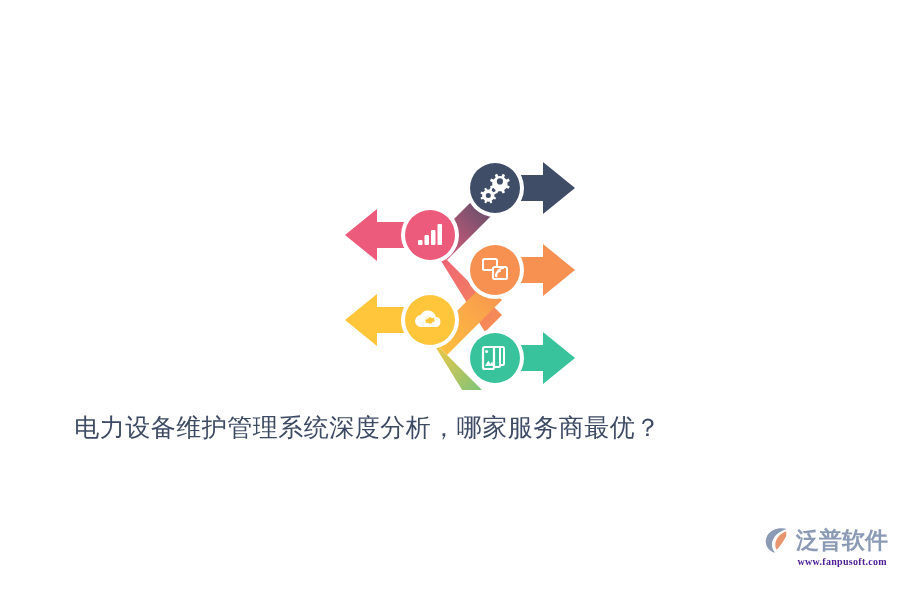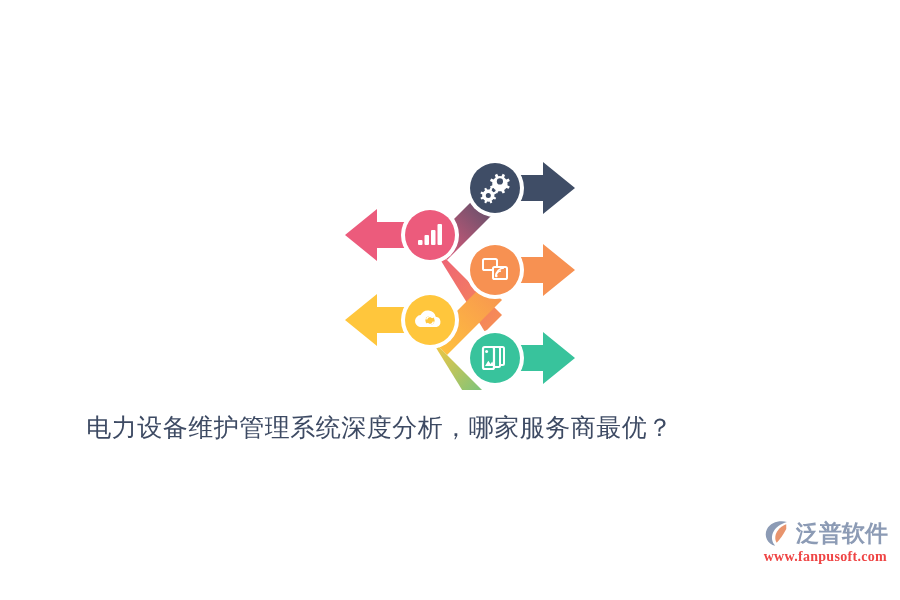--- a/index.html
+++ b/index.html
@@ -32,40 +32,40 @@
   }
   #infographic svg {
     display: block;
     width: 260px;
     height: 250px;
   }
 
   
   #caption {
     position: absolute;
-    left: 16px;
+    left: 4px;
     top: 408px;
     width: 727px;
     text-align: center;
     color: #3d4a63;
     font-size: 25px;
     line-height: 40px;
     font-family: "Liberation Serif", "DejaVu Serif", serif;
     letter-spacing: 0.5px;
   }
   #caption .line {
     display: block;
     white-space: nowrap;
   }
 
   
   #watermark {
     position: absolute;
     right: 12px;
-    bottom: 28px;
+    bottom: 21px;
     width: 130px;
     height: 56px;
   }
   #wm-row {
     display: flex;
     align-items: center;
     justify-content: flex-end;
     height: 34px;
   }
   #wm-mark {
@@ -78,23 +78,23 @@
     font-family: "Liberation Sans", "DejaVu Sans", sans-serif;
     font-size: 23px;
     font-weight: bold;
     color: #8c9bb5;
     letter-spacing: 0px;
     line-height: 30px;
   }
   #wm-url {
     text-align: right;
     font-family: "Liberation Serif", "DejaVu Serif", serif;
-    font-size: 14px;
+    font-size: 10px;
     font-weight: bold;
-    color: #ef4444;
+    color: #4c1d95;
     letter-spacing: 0.3px;
     margin-top: -1px;
     padding-right: 1px;
   }
 </style>
 </head>
 <body>
 
 <div id="page">
 

